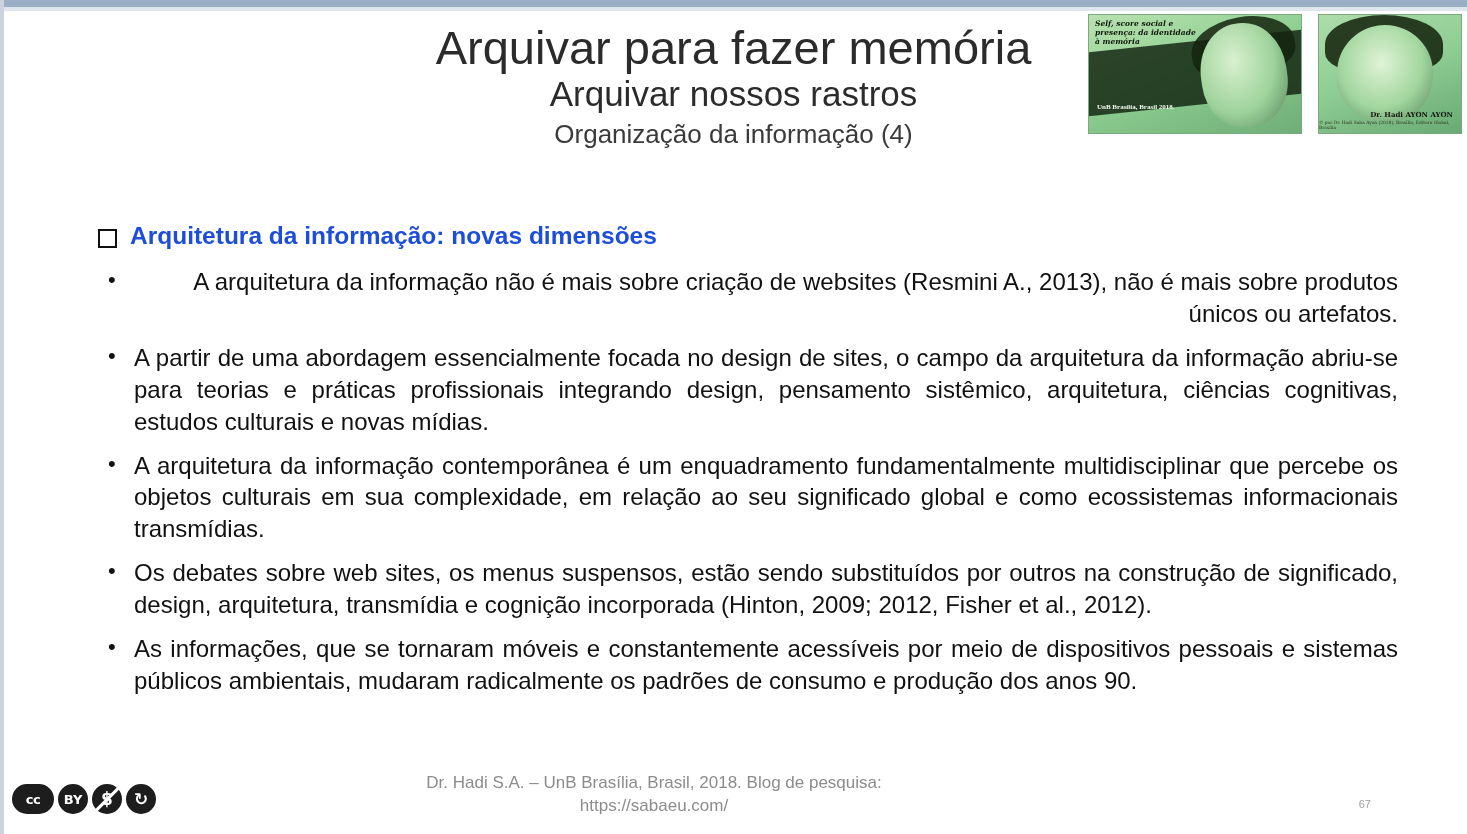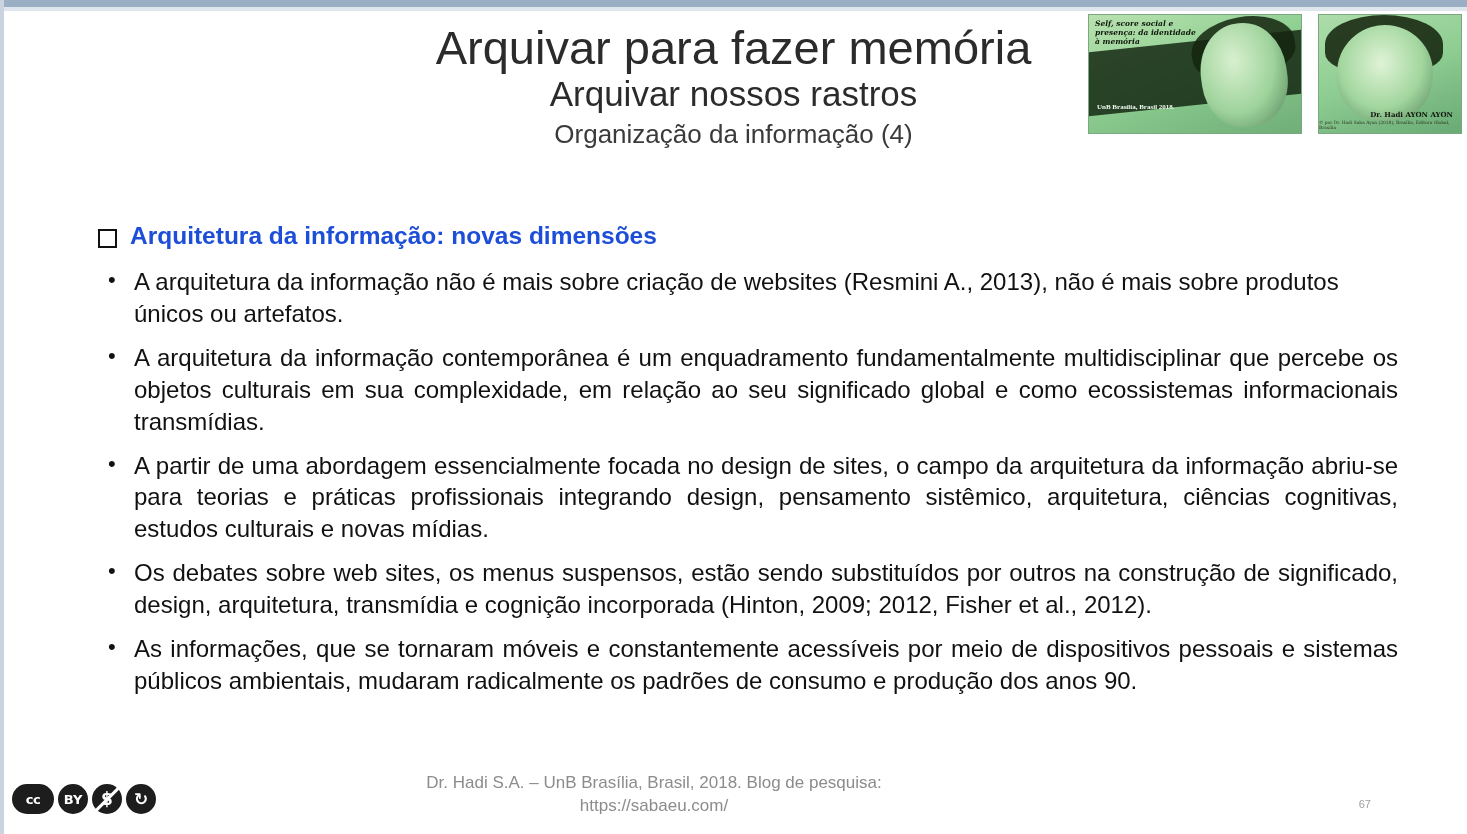--- a/index.html
+++ b/index.html
@@ -204,21 +204,21 @@
   ul.bullets > li {
     position: relative;
     padding-left: 36px;
     margin-bottom: 12px;
     font-size: 24px;
     line-height: 1.33;
     color: #111111;
     text-align: justify;
   }
   ul.bullets > li.nojustify {
-    text-align: left;
+    text-align: right;
     margin-top: 6px;
   }
   ul.bullets > li::before {
     content: "•";
     position: absolute;
     left: 10px;
     top: -1px;
     font-size: 22px;
     color: #111111;
   }
@@ -310,22 +310,22 @@
 
   <div class="body-area">
 
     <div class="head-line">
       <span class="sq"></span>
       <span>Arquitetura da informação: novas dimensões</span>
     </div>
 
     <ul class="bullets">
       <li class="nojustify">A arquitetura da informação não é mais sobre criação de websites (Resmini A., 2013), não é mais sobre produtos únicos ou artefatos.</li>
+      <li>A partir de uma abordagem essencialmente focada no design de sites, o campo da arquitetura da informação abriu-se para teorias e práticas profissionais integrando design, pensamento sistêmico, arquitetura, ciências cognitivas, estudos culturais e novas mídias.</li>
       <li>A arquitetura da informação contemporânea é um enquadramento fundamentalmente multidisciplinar que percebe os objetos culturais em sua complexidade, em relação ao seu significado global e como ecossistemas informacionais transmídias.</li>
-      <li>A partir de uma abordagem essencialmente focada no design de sites, o campo da arquitetura da informação abriu-se para teorias e práticas profissionais integrando design, pensamento sistêmico, arquitetura, ciências cognitivas, estudos culturais e novas mídias.</li>
       <li>Os debates sobre web sites, os menus suspensos, estão sendo substituídos por outros na construção de significado, design, arquitetura, transmídia e cognição incorporada (Hinton, 2009; 2012, Fisher et al., 2012).</li>
       <li>As informações, que se tornaram móveis e constantemente acessíveis por meio de dispositivos pessoais e sistemas públicos ambientais, mudaram radicalmente os padrões de consumo e produção dos anos 90.</li>
     </ul>
 
   </div>
 
   <div class="footer-center">
     <div>Dr. Hadi S.A. – UnB  Brasília, Brasil, 2018. Blog de pesquisa:</div>
     <div>https://sabaeu.com/</div>
   </div>

